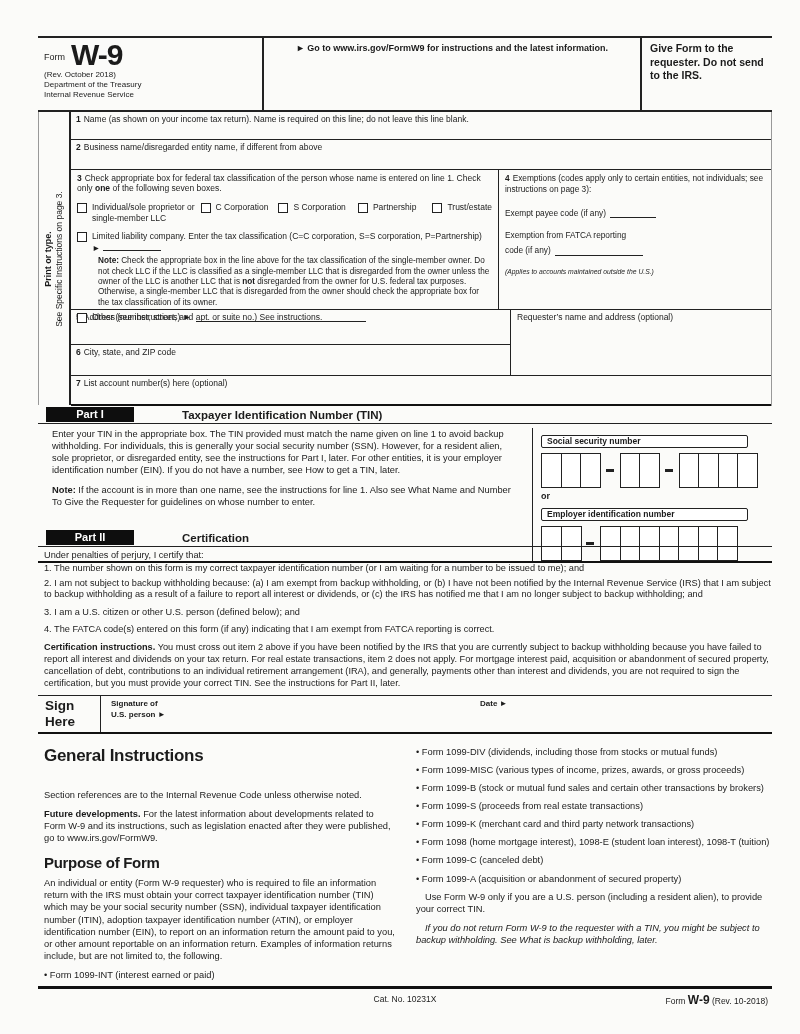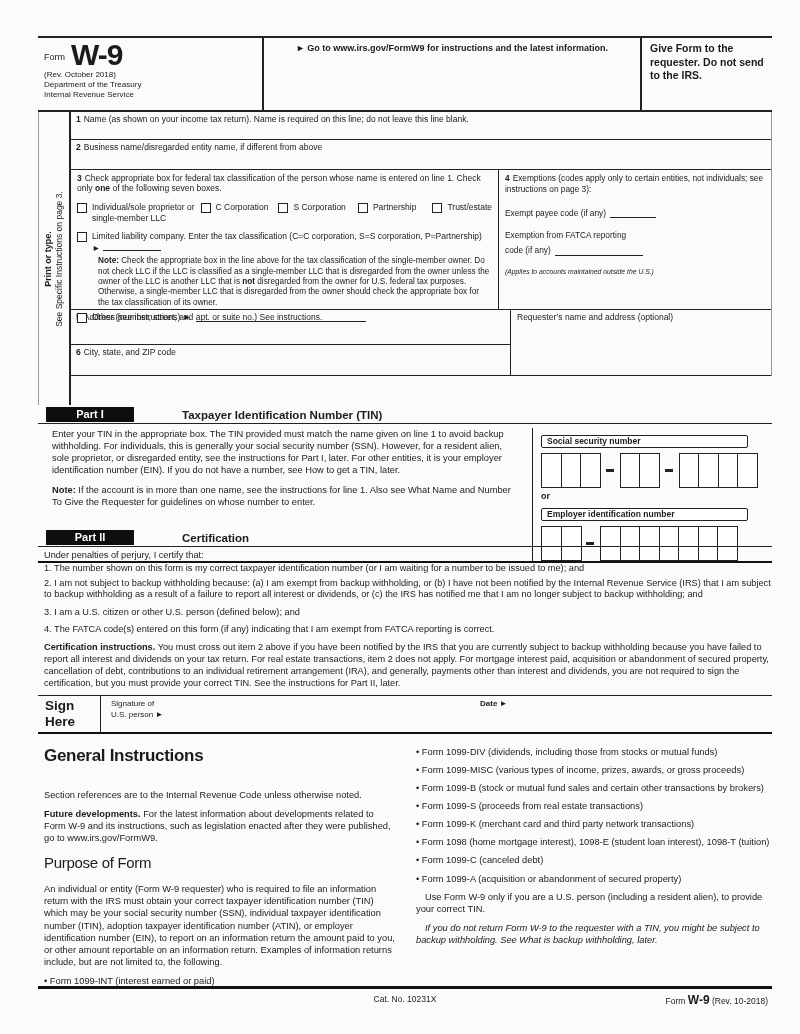--- a/index.html
+++ b/index.html
@@ -90,30 +90,30 @@
   .tin-box { width:21px; height:35px; border:1.5px solid #222; background:#fff; margin-right:-1.5px; box-sizing:border-box; }
   .tin-dash { width:8px; height:3px; background:#222; margin:0 6px; flex:none; }
   .tin-or { font-weight:bold; font-size:9px; margin:3px 0 2px; }
   .p1-bottom { border-bottom:2.5px solid #111; }
 
   .p2-intro { font-size:9.2px; margin:3px 0 2px 6px; }
   .cert-item { font-size:9.2px; line-height:1.27; margin:3px 0 0 6px; }
   .cert-instr { font-size:9.2px; line-height:1.27; margin:7px 0 0 6px; }
   .sign-row { display:flex; border-top:1.5px solid #222; border-bottom:2.5px solid #111; margin-top:6px; height:36px; }
   .sign-chip { width:62px; font-size:13.5px; font-weight:bold; line-height:1.15; padding:2px 0 0 7px; box-sizing:border-box; }
-  .sign-mid { border-left:1.5px solid #222; padding:3px 0 17px 10px; width:380px; box-sizing:border-box; font-size:8px; font-weight:normal; line-height:1.35; }
+  .sign-mid { border-left:1.5px solid #222; padding:3px 0 17px 10px; width:380px; box-sizing:border-box; font-size:8px; font-weight:bold; line-height:1.35; }
   .sign-date { font-size:8px; font-weight:bold; padding-top:3px; }
 
   
   .instr { position:absolute; left:44px; top:746px; width:728px; display:flex; gap:20px; }
   .icol-l { width:352px; }
   .icol-r { flex:1; }
   .gi-h { font-size:17px; font-weight:bold; margin:0 0 23px; letter-spacing:-0.3px; }
   .gi-p { font-size:9.3px; line-height:1.3; margin:0 0 7px; }
-  .pof-h { font-size:15px; font-weight:normal; margin:10px 0 12px; letter-spacing:-0.3px; }
+  .pof-h { font-size:15px; font-weight:bold; margin:10px 0 6px; letter-spacing:-0.3px; }
   .bul { font-size:9.3px; line-height:1.3; margin:0 0 6px; }
   .indent1 { text-indent:9px; }
 
   
   .footer { position:absolute; left:38px; top:986px; width:734px; border-top:3px solid #111; }
   .cat-no { position:absolute; left:0; right:0; top:5px; text-align:center; font-size:8.5px; }
   .form-ref { position:absolute; right:4px; top:4px; font-size:8.5px; }
   .form-ref b { font-size:12px; }
 </style>
 </head>
@@ -224,20 +224,24 @@
         <div class="r6">
           <span class="fnum">6</span><span>City, state, and ZIP code</span>
           <div class="field-input"></div>
         </div>
       </div>
       <div class="r56-right">
         <span>Requester’s name and address (optional)</span>
       </div>
     </div>
 
+    <div class="frow r7">
+      <span class="fnum">7</span><span>List account number(s) here (optional)</span>
+      <div class="field-input"></div>
+    </div>
   </div>
 
   <div class="part" style="top:407px">
     <div class="part-bar">
       <span class="part-chip">Part I</span>
       <span class="part-title">Taxpayer Identification Number (TIN)</span>
     </div>
     <div class="p1-body p1-bottom">
       <div class="p1-text">
         <p>Enter your TIN in the appropriate box. The TIN provided must match the name given on line 1 to avoid backup withholding. For individuals, this is generally your social security number (SSN). However, for a resident alien, sole proprietor, or disregarded entity, see the instructions for Part I, later. For other entities, it is your employer identification number (EIN). If you do not have a number, see How to get a TIN, later.</p>

